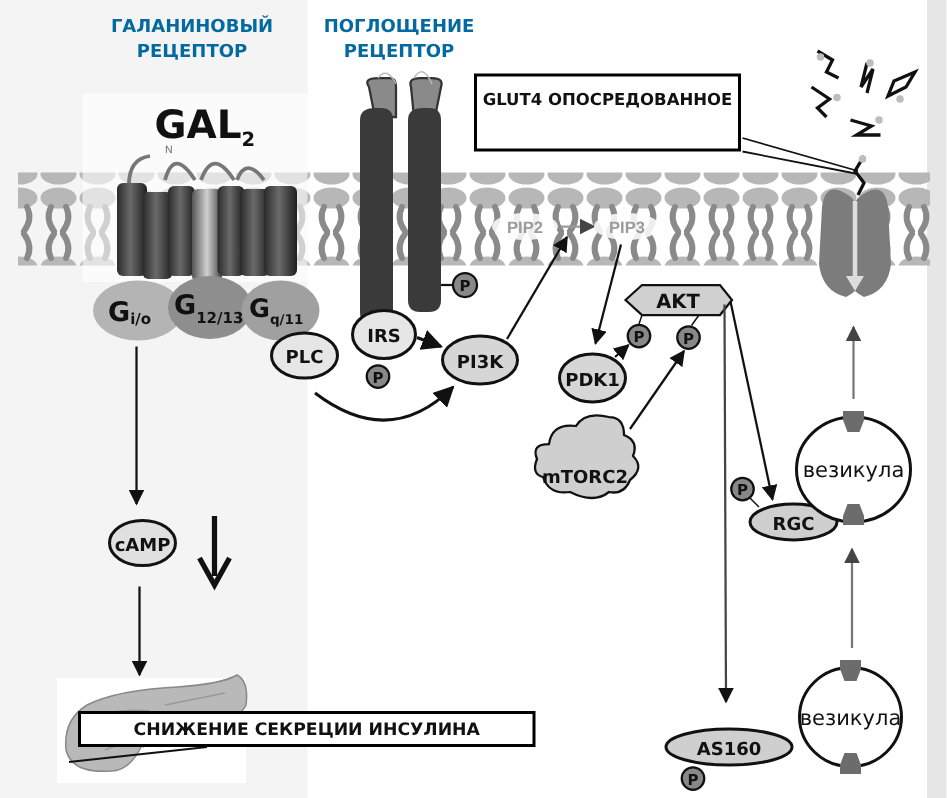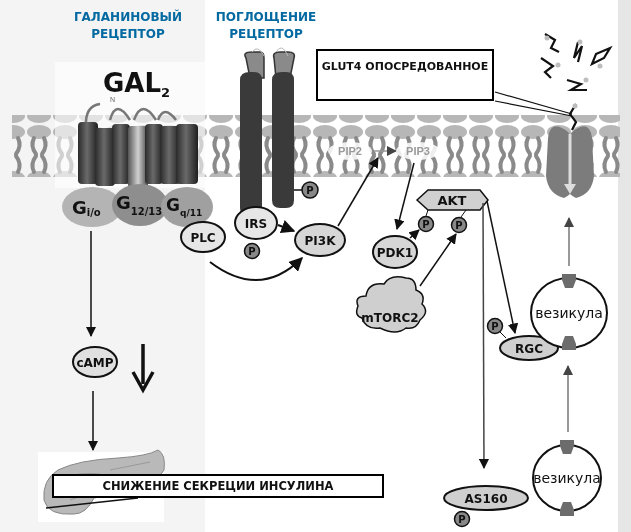--- a/index.html
+++ b/index.html
@@ -242,15 +242,15 @@
   <div>РЕЦЕПТОР</div>
 </div>
 <div class="heading" style="left:204px; top:9px; width:124px;">
   <div>ПОГЛОЩЕНИЕ</div>
   <div>РЕЦЕПТОР</div>
 </div>
 
 <div class="callout" style="left:316px; top:49px; width:178px; height:52px; font-size:11px; line-height:17px; padding-top:7px; box-sizing:border-box;">
   <div>GLUT4 ОПОСРЕДОВАННОЕ</div>
 </div>
-<div class="callout" style="left:52px; top:474px; width:332px; height:24px; font-size:11.5px; line-height:20px; box-sizing:border-box;">
+<div class="callout" style="left:52px; top:474px; width:305px; height:24px; font-size:11.5px; line-height:20px; box-sizing:border-box;">
   <span>СНИЖЕНИЕ СЕКРЕЦИИ ИНСУЛИНА</span>
 </div>
 
 </body></html>

